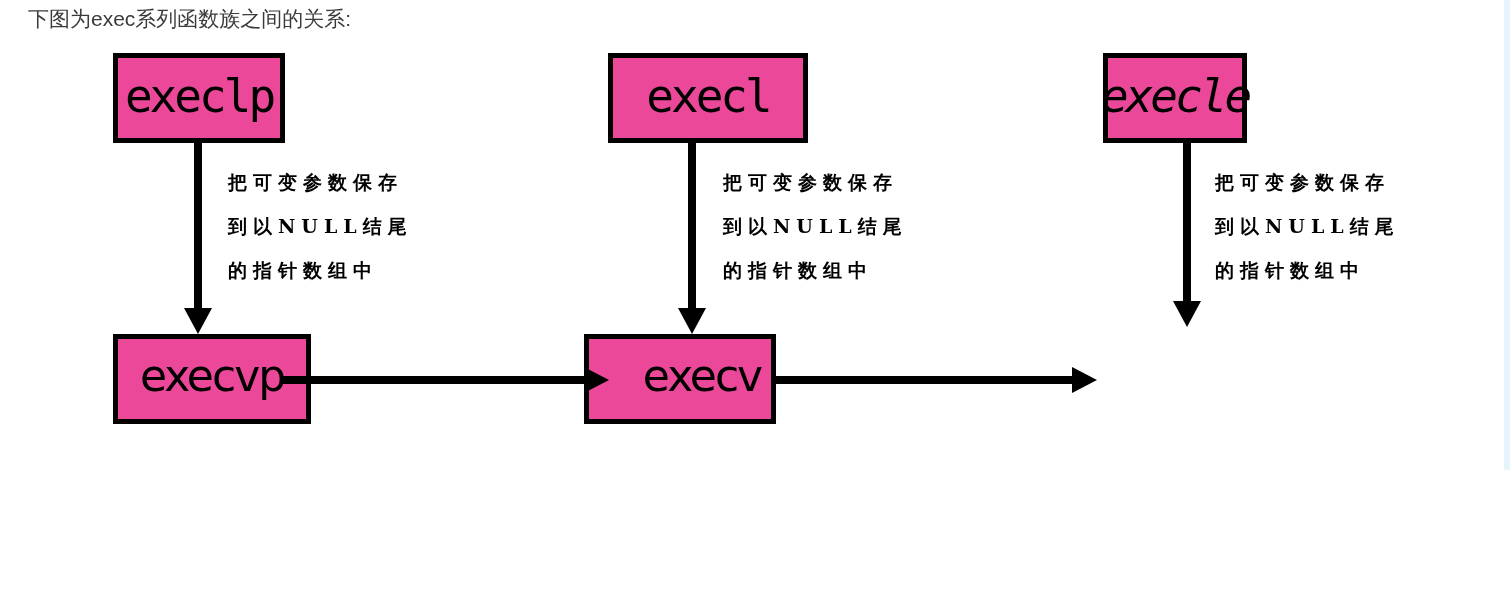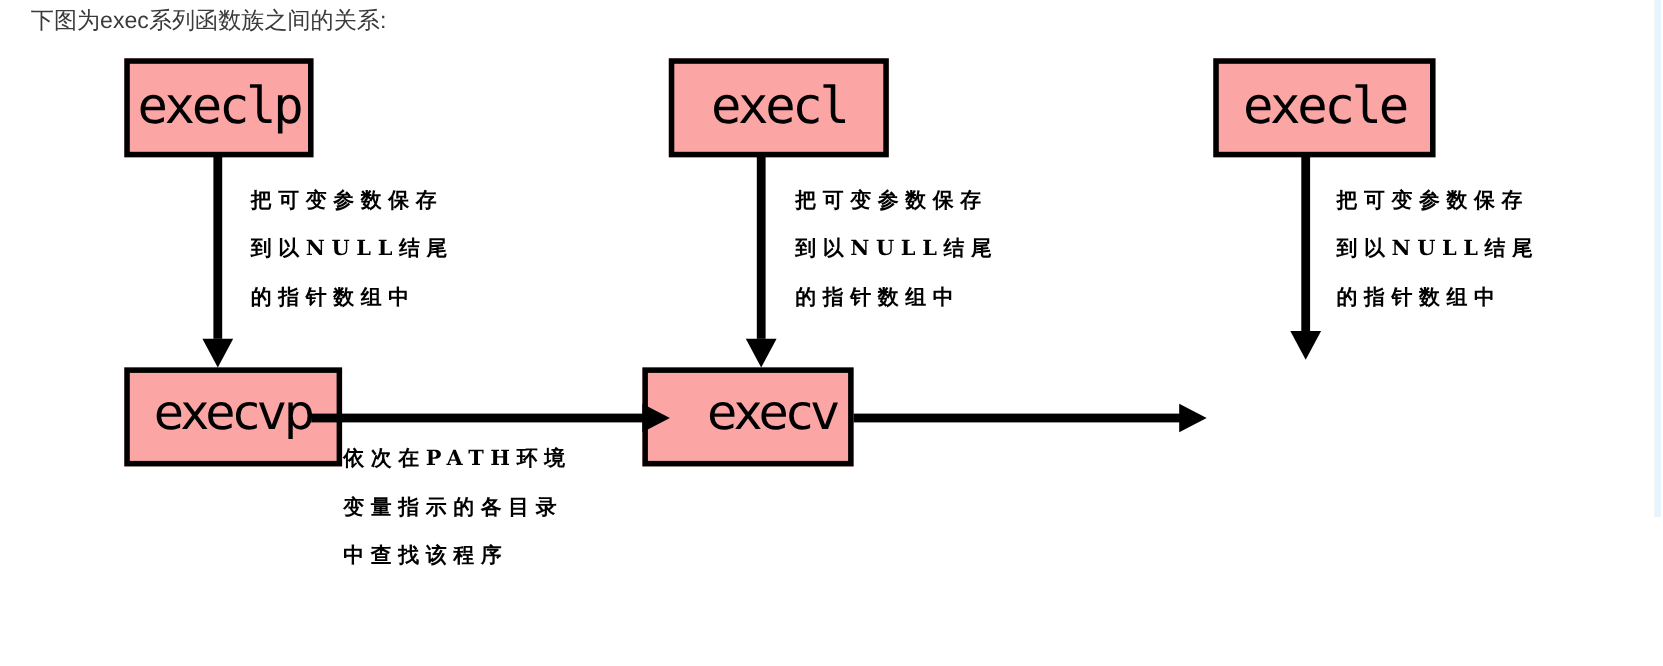--- a/index.html
+++ b/index.html
@@ -19,21 +19,21 @@
   .title{
     position:absolute;left:28px;top:6px;
     font-size:21px;line-height:26px;
     color:var(--title-gray);
     font-family:"Liberation Sans",sans-serif;
   }
   .fbox{
     position:absolute;
     box-sizing:border-box;
     border:5px solid var(--black);
-    background:#fca5a5;
+    background:#ec4899;
     display:flex;align-items:center;justify-content:center;
     height:90px;
     text-align:center;
   }
   .fbox.highlight{
     outline:7px solid var(--red);
   }
   .mono-label{
     font-family:"DejaVu Sans Mono","Liberation Mono",monospace;
     font-size:46px;letter-spacing:-3px;color:#000;
@@ -66,21 +66,21 @@
     white-space:nowrap;
   }
   .edge-strip{
     position:absolute;
     background:var(--strip-blue);
   }
 
   
   #box-execlp{left:113px;top:53px;width:172px;}
   #box-execl {left:608px;top:53px;width:200px;}
-  #box-execle{left:1103px;top:53px;width:202px;}
+  #box-execle{left:1103px;top:53px;width:144px;font-style:italic;}
   #box-execvp{left:113px;top:334px;width:198px;}
   #box-execv {left:584px;top:334px;width:192px;padding-left:44px;}
   #box-execve{left:1103px;top:334px;width:169px;}
 
   #arrow-v1-stem{left:194px;top:141px;width:8px;height:167px;}
   #arrow-v1-head{left:184px;top:308px;}
   #arrow-v2-stem{left:688px;top:141px;width:8px;height:167px;}
   #arrow-v2-head{left:678px;top:308px;}
   #arrow-v3-stem{left:1183px;top:141px;width:8px;height:160px;}
   #arrow-v3-head{left:1173px;top:301px;}
@@ -142,21 +142,16 @@
   <div class="note" id="note-1">
     <div>把可变参数保存</div>
     <div>到以NULL结尾</div>
     <div>的指针数组中</div>
   </div>
   <div class="note" id="note-2">
     <div>把可变参数保存</div>
     <div>到以NULL结尾</div>
     <div>的指针数组中</div>
   </div>
-  <div class="note" id="note-3">
-    <div>依次在PATH环境</div>
-    <div>变量指示的各目录</div>
-    <div>中查找该程序</div>
-  </div>
 
   <div class="edge-strip" id="edge-strip"></div>
 
 </div>
 
 </body></html>

